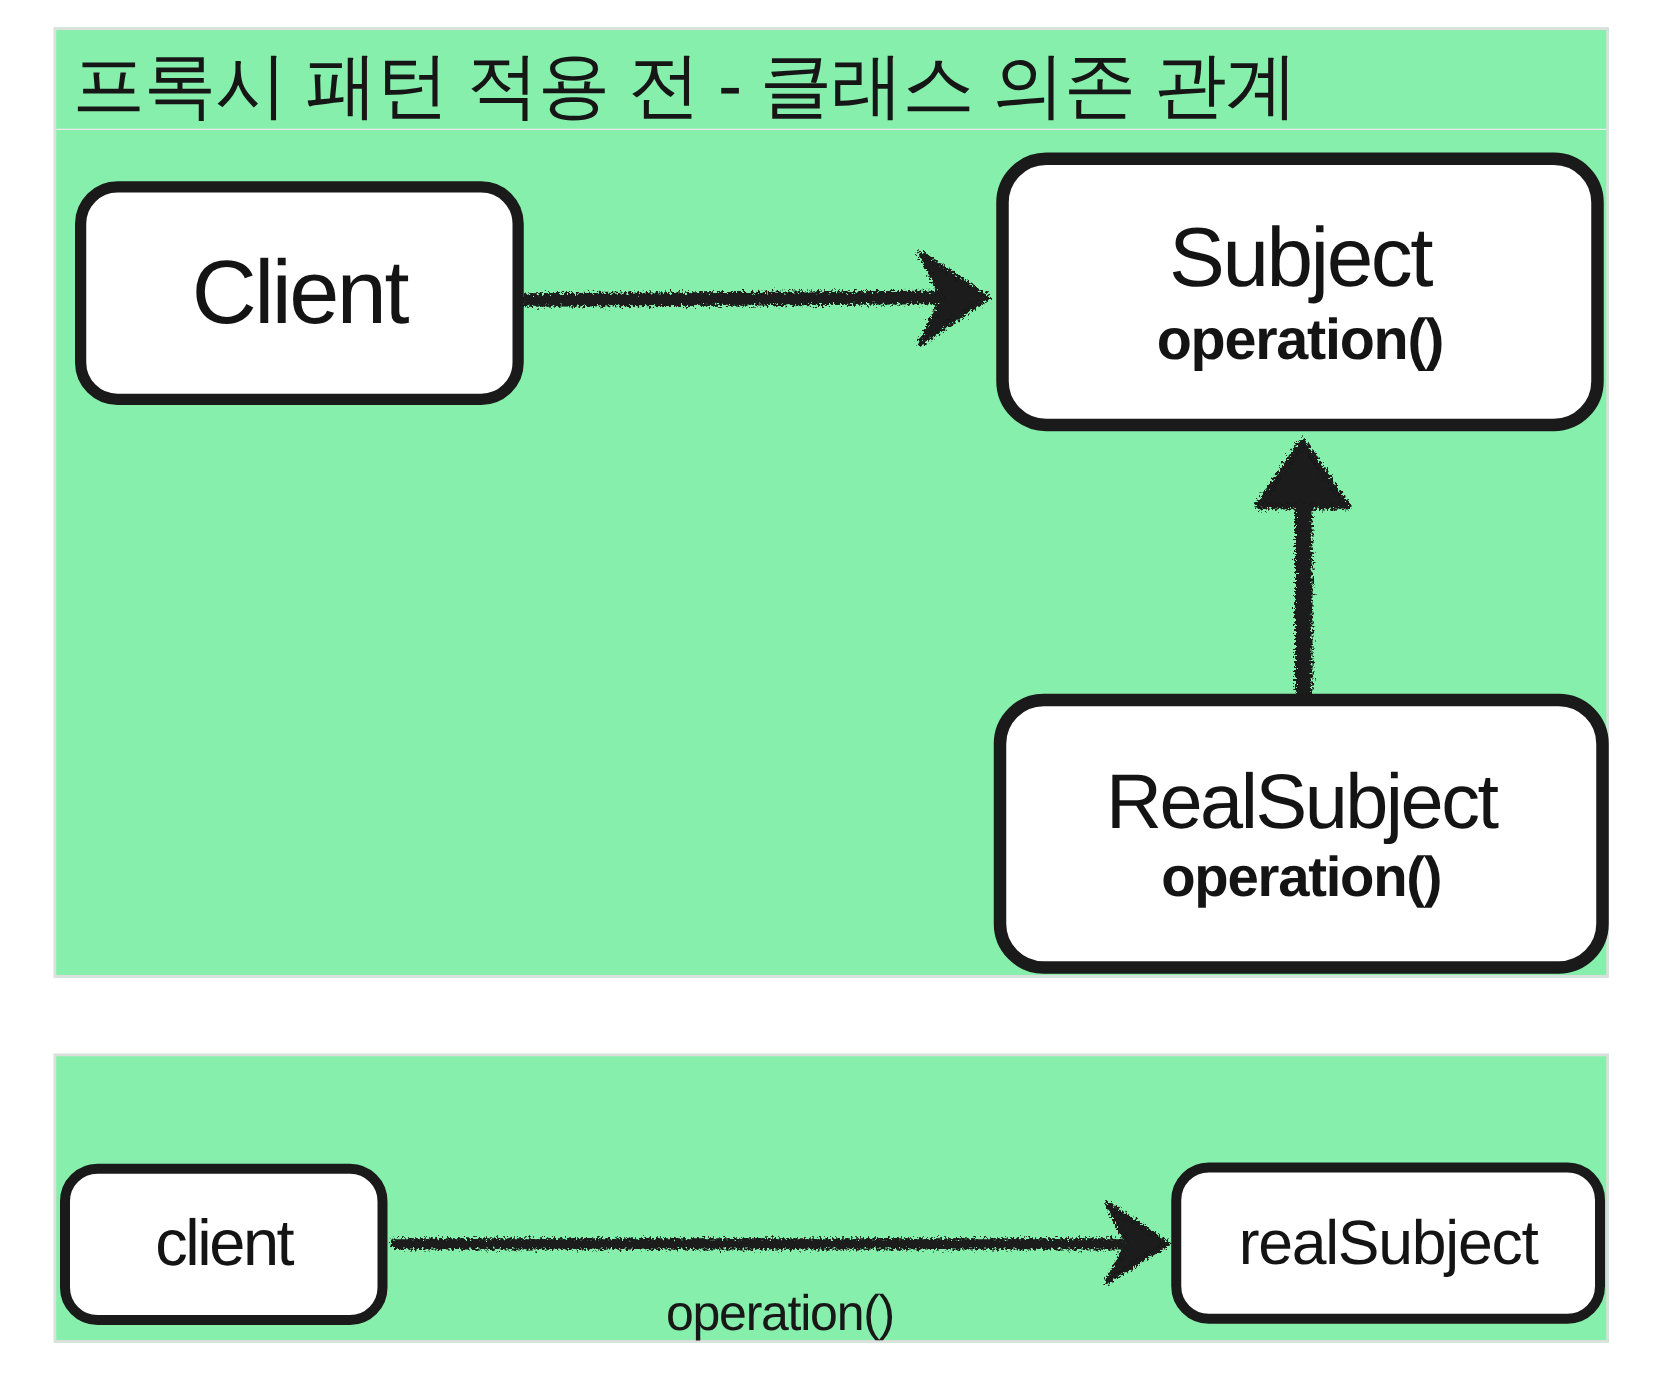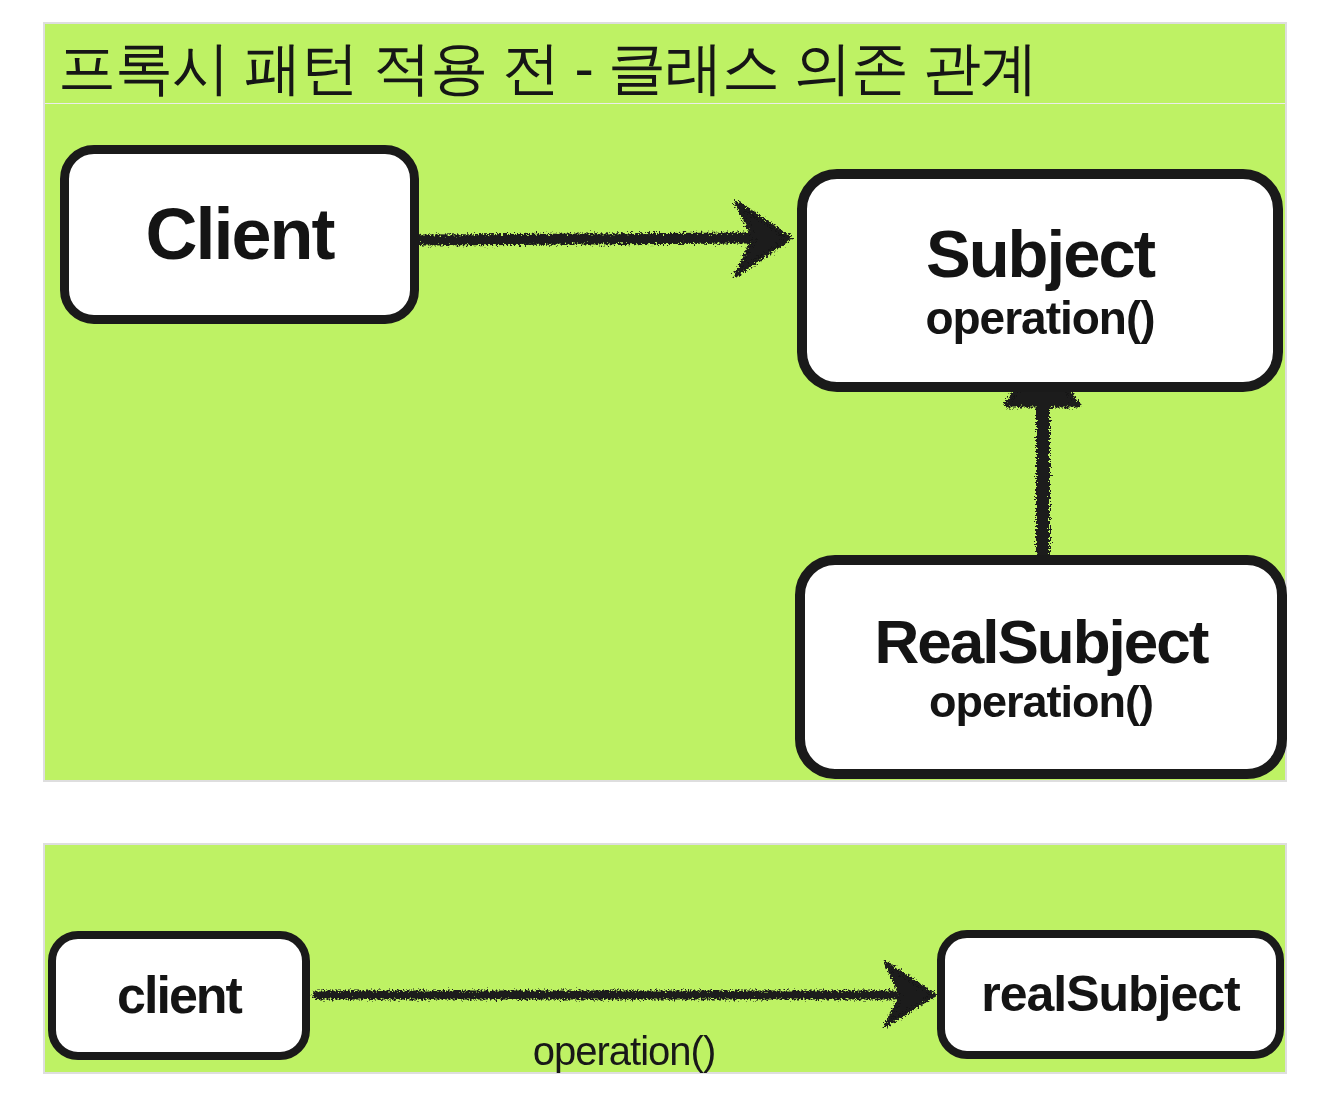--- a/index.html
+++ b/index.html
@@ -12,48 +12,48 @@
   html,body{margin:0;padding:0;background:var(--bg);}
   body{
     width:1344px;height:1112px;
     font-family:"Liberation Sans","DejaVu Sans",sans-serif;
     color:var(--text);
     overflow:hidden;
   }
   .canvas{position:relative;width:1344px;height:1112px;background:var(--bg);}
   .panel{
     position:absolute;box-sizing:border-box;
-    background:#bef264;border:2px solid var(--panel-border);
+    background:#86efac;border:2px solid var(--panel-border);
   }
   .panel-class{left:43px;top:22px;width:1244px;height:760px;}
   .panel-runtime{left:43px;top:843px;width:1244px;height:231px;}
   .panel-title{
     box-sizing:border-box;display:flex;align-items:center;
     border-bottom:1px solid var(--divider);
     font-weight:400;color:#161616;letter-spacing:-1px;
     white-space:nowrap;overflow:hidden;
   }
   .panel-class .panel-title{height:80px;font-size:58px;padding:10px 0 0 13px;}
   .panel-runtime .panel-title{height:64px;font-size:43px;padding:6px 0 0 11px;}
 
   .arrows{position:absolute;left:0;top:0;pointer-events:none;color:var(--ink);}
 
   .node{
     position:absolute;box-sizing:border-box;background:#fff;
     display:flex;flex-direction:column;align-items:center;justify-content:center;
     border-style:solid;border-color:var(--ink);
     text-align:center;line-height:1.05;
   }
-  .node .node-label{font-weight:700;color:#141414;letter-spacing:-2px;}
+  .node .node-label{font-weight:400;color:#141414;letter-spacing:-2px;}
   .node .node-method{font-weight:700;color:#141414;letter-spacing:-1px;margin-top:4px;}
 
   
   .node-client   {left:15px; top:121px;width:359px;height:179px;border-width:9px; border-radius:34px;}
   .node-client .node-label{font-size:72px;}
-  .node-subject  {left:752px;top:98px; width:486px;height:223px;border-width:10px;border-radius:40px;margin-top:47px;}
+  .node-subject  {left:752px;top:98px; width:486px;height:223px;border-width:10px;border-radius:40px;}
   .node-subject .node-label{font-size:67px;}
   .node-subject .node-method{font-size:46px;}
   .node-realsubject{left:750px;top:531px;width:492px;height:224px;border-width:10px;border-radius:40px;}
   .node-realsubject .node-label{font-size:62px;}
   .node-realsubject .node-method{font-size:45px;}
 
   
   .node-client-rt     {left:3px;  top:86px;width:262px;height:129px;border-width:8px;border-radius:30px;}
   .node-client-rt .node-label{font-size:52px;}
   .node-realsubject-rt{left:892px;top:85px;width:347px;height:129px;border-width:8px;border-radius:30px;}

